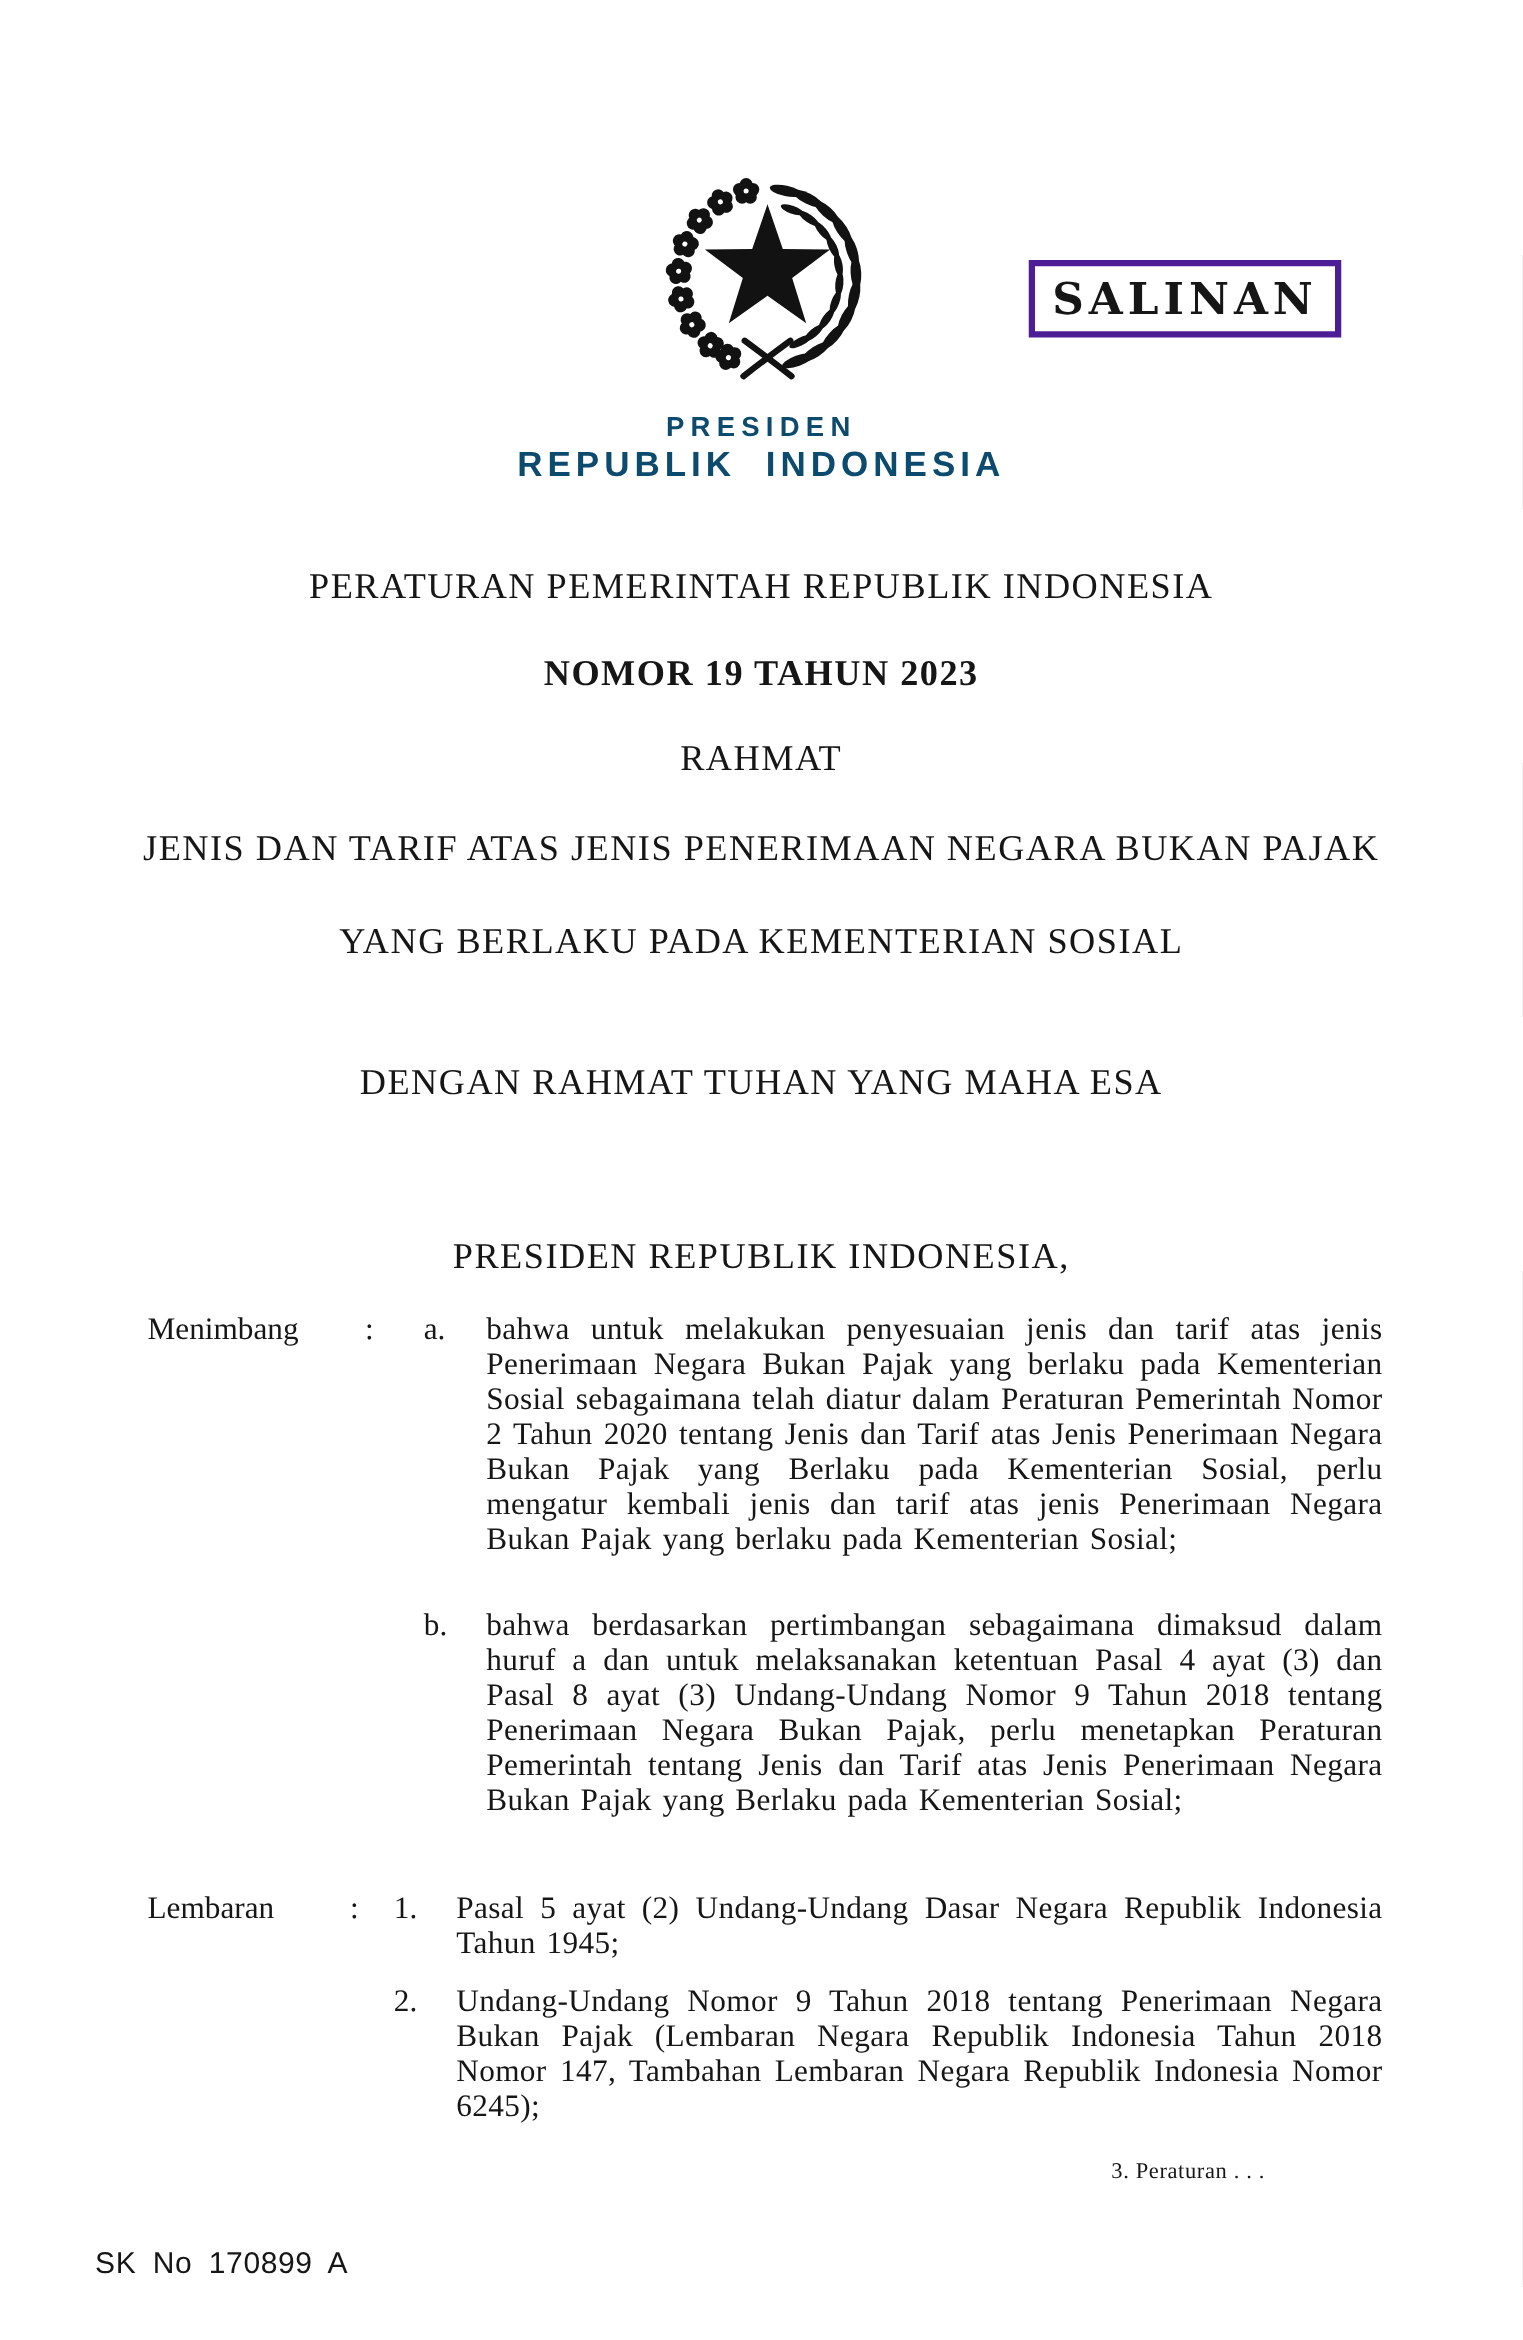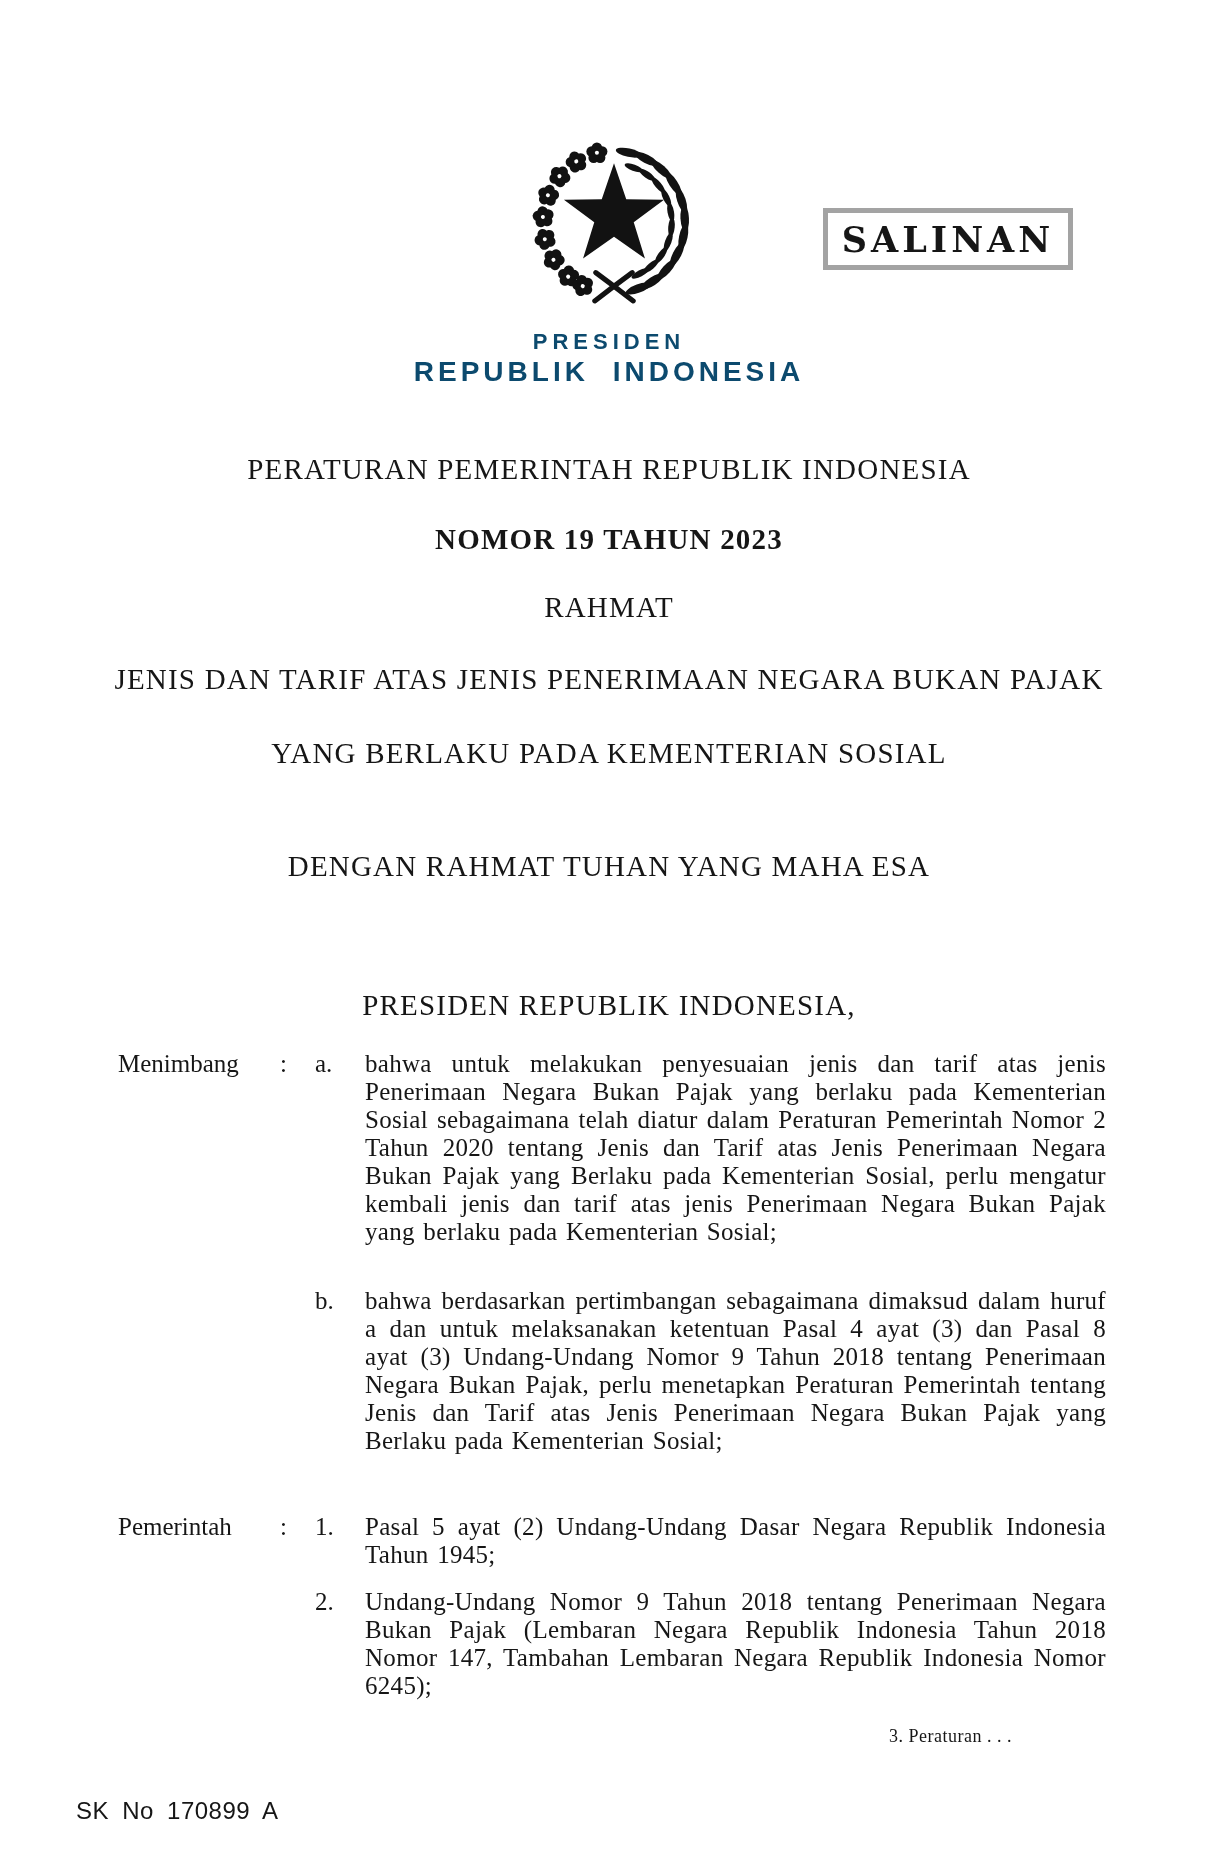--- a/index.html
+++ b/index.html
@@ -13,21 +13,21 @@
     overflow:hidden;
   }
   
   .emblem{position:absolute;left:528px;top:133px;width:172px;height:176px;}
   .emblem path,.emblem ellipse,.emblem circle{fill:#121212;}
   .emblem .stem{fill:none;stroke:#121212;stroke-width:5;stroke-linecap:round;}
   .emblem .hole{fill:#ffffff;}
   
   .stamp{
     position:absolute;left:823px;top:208px;width:250px;height:62px;
-    border:5px solid #a3a3a3;box-sizing:border-box;
+    border:5px solid #4c1d95;box-sizing:border-box;
     display:flex;align-items:center;justify-content:center;
     font-family:"DejaVu Serif","Liberation Serif",serif;
     font-weight:bold;font-size:35px;letter-spacing:4px;line-height:1;
   }
   
   .letterhead{
     position:absolute;left:0;right:0;text-align:center;
     font-family:"Liberation Sans","DejaVu Sans",sans-serif;
     font-weight:bold;line-height:1;color:#0c4a6e;
   }
@@ -39,21 +39,21 @@
     font-size:29px;letter-spacing:1.2px;line-height:1;white-space:nowrap;
   }
   .t0{top:455px;} .t1{top:525px;font-weight:bold;} .t2{top:593px;}
   .t3{top:665px;} .t4{top:739px;} .inv{top:852px;} .auth{top:975px;margin-top:16px;}
   
   .clause{
     position:absolute;left:118px;width:988px;
     display:flex;align-items:flex-start;
     font-size:25px;line-height:28px;
   }
-  .menimbang{top:1050px;}
+  .menimbang{top:1050px;gap:12px;}
   .mengingat{top:1513px;}
   .clause-label{width:162px;flex:0 0 162px;}
   .clause-colon{width:35px;flex:0 0 35px;}
   .clause-items{flex:1;min-width:0;}
   .clause-item{display:flex;align-items:flex-start;}
   .item-marker{width:50px;flex:0 0 50px;}
   .item-text{flex:1;text-align:justify;letter-spacing:0.3px;word-spacing:2px;}
   .item-a{min-height:237px;}
   .item-1{min-height:75px;}
   
@@ -147,21 +147,21 @@
         <div class="item-text">bahwa untuk melakukan penyesuaian jenis dan tarif atas jenis Penerimaan Negara Bukan Pajak yang berlaku pada Kementerian Sosial sebagaimana telah diatur dalam Peraturan Pemerintah Nomor 2 Tahun 2020 tentang Jenis dan Tarif atas Jenis Penerimaan Negara Bukan Pajak yang Berlaku pada Kementerian Sosial, perlu mengatur kembali jenis dan tarif atas jenis Penerimaan Negara Bukan Pajak yang berlaku pada Kementerian Sosial;</div>
       </div>
       <div class="clause-item item-b">
         <div class="item-marker">b.</div>
         <div class="item-text">bahwa berdasarkan pertimbangan sebagaimana dimaksud dalam huruf a dan untuk melaksanakan ketentuan Pasal 4 ayat (3) dan Pasal 8 ayat (3) Undang-Undang Nomor 9 Tahun 2018 tentang Penerimaan Negara Bukan Pajak, perlu menetapkan Peraturan Pemerintah tentang Jenis dan Tarif atas Jenis Penerimaan Negara Bukan Pajak yang Berlaku pada Kementerian Sosial;</div>
       </div>
     </div>
   </section>
 
   <section class="clause mengingat">
-    <div class="clause-label">Pemerintah</div>
+    <div class="clause-label">Lembaran</div>
     <div class="clause-colon">:</div>
     <div class="clause-items">
       <div class="clause-item item-1">
         <div class="item-marker">1.</div>
         <div class="item-text">Pasal 5 ayat (2) Undang-Undang Dasar Negara Republik Indonesia Tahun 1945;</div>
       </div>
       <div class="clause-item item-2">
         <div class="item-marker">2.</div>
         <div class="item-text">Undang-Undang Nomor 9 Tahun 2018 tentang Penerimaan Negara Bukan Pajak (Lembaran Negara Republik Indonesia Tahun 2018 Nomor 147, Tambahan Lembaran Negara Republik Indonesia Nomor 6245);</div>
       </div>

